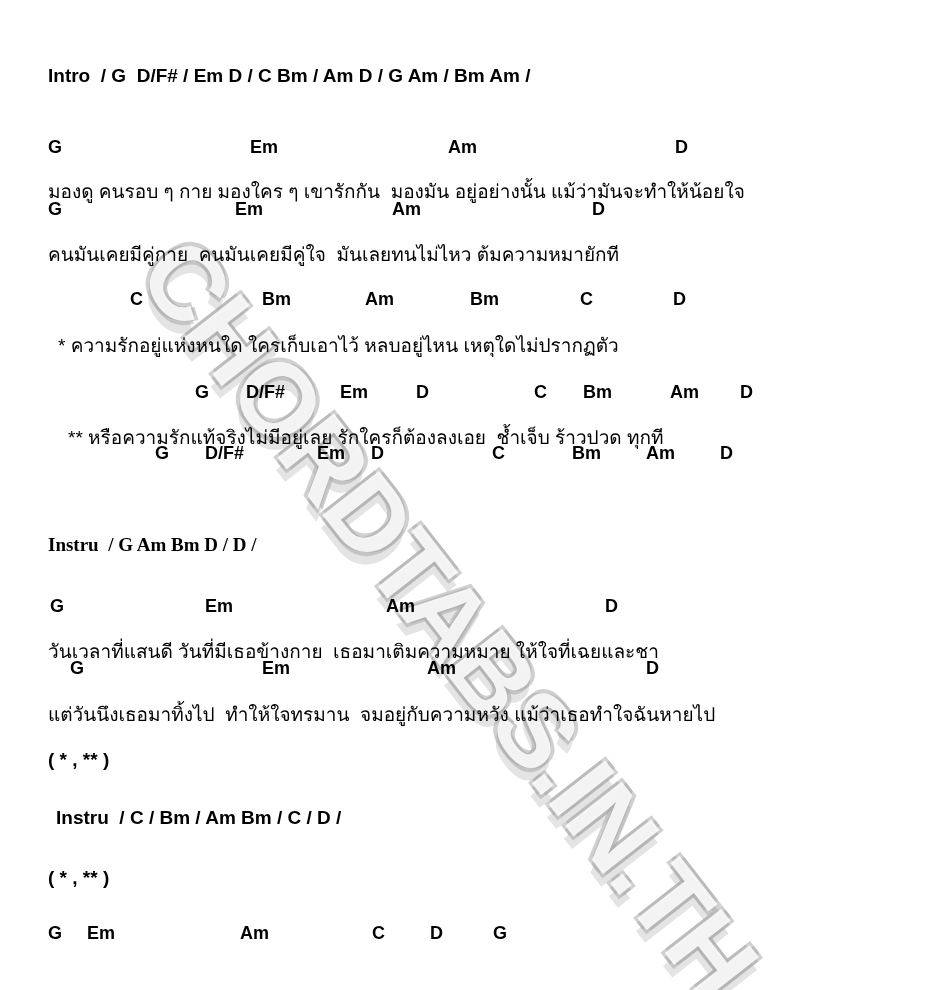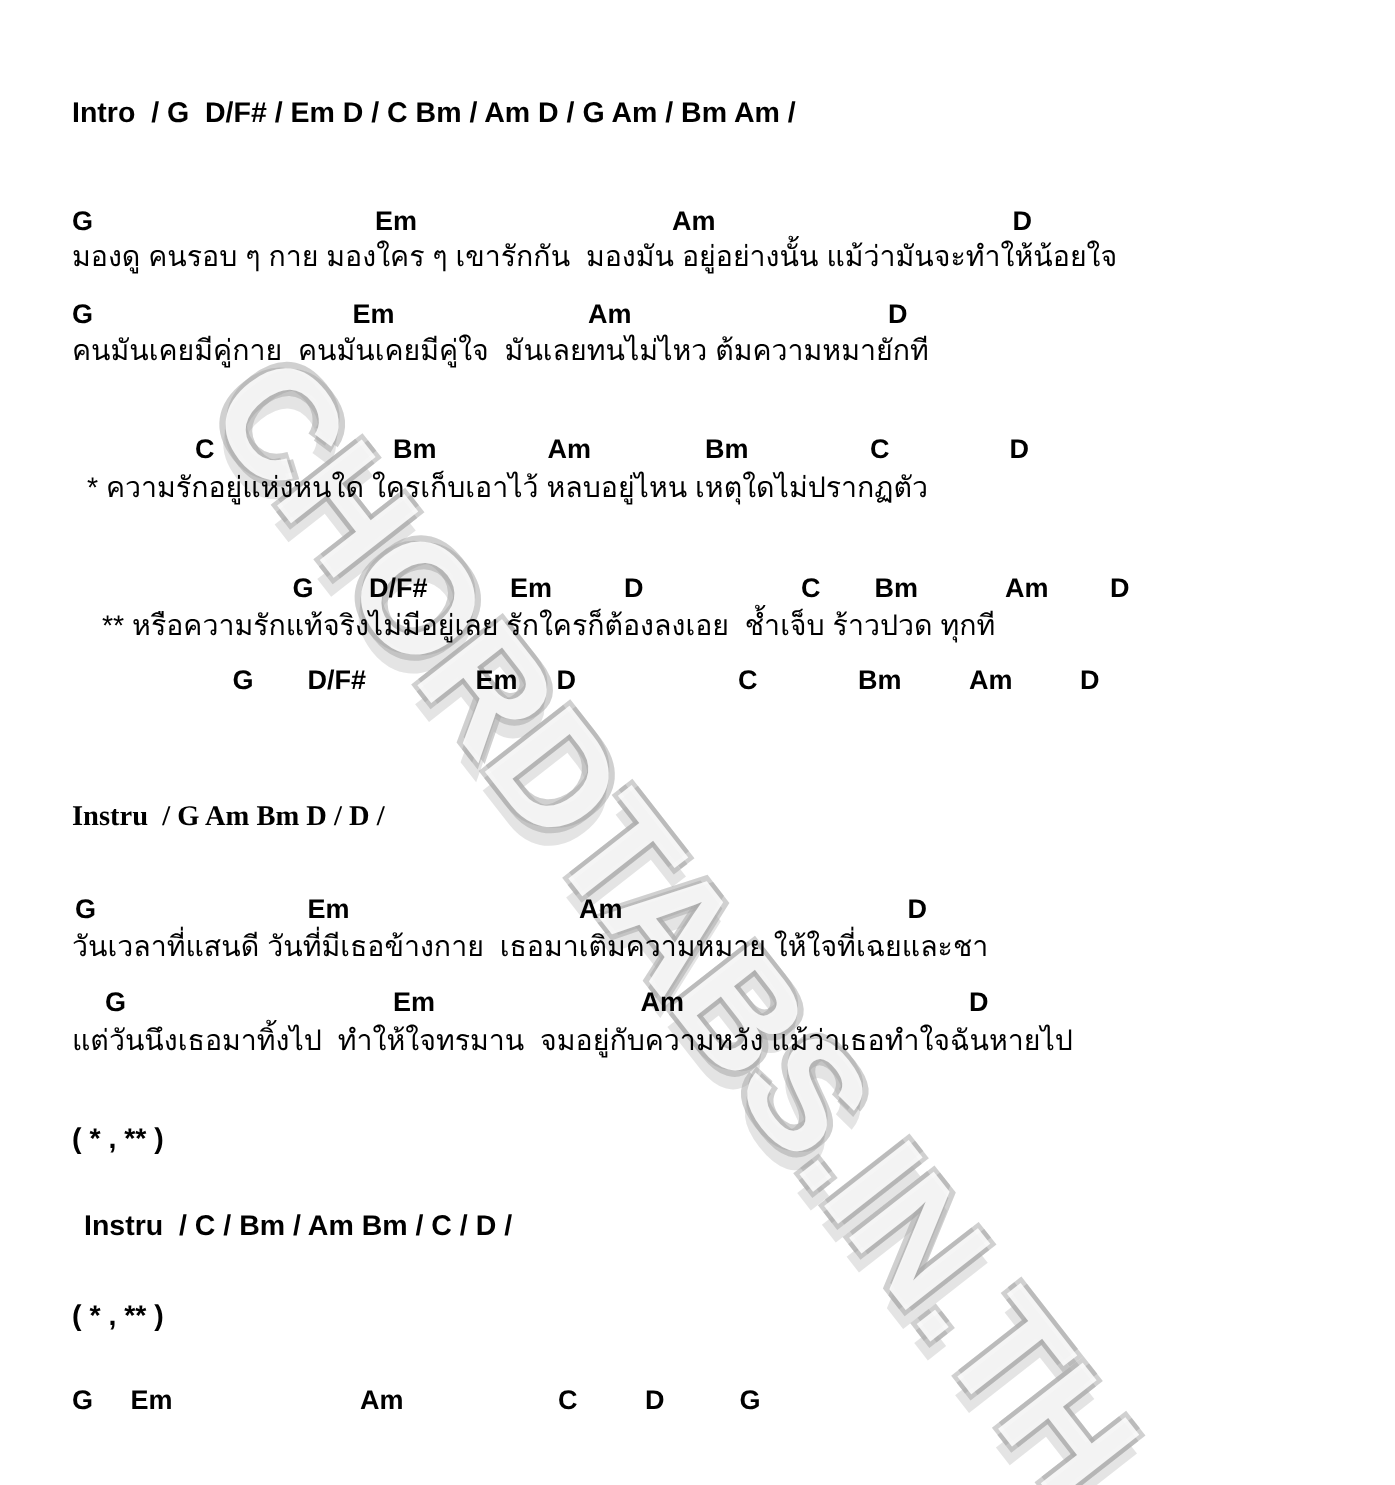--- a/index.html
+++ b/index.html
@@ -25,21 +25,21 @@
     text-shadow:
       -3px -3px 0 rgba(170,170,170,0.55),
        3px -3px 0 rgba(170,170,170,0.55),
       -3px  3px 0 rgba(170,170,170,0.55),
        3px  3px 0 rgba(170,170,170,0.55),
        9px  9px 0 rgba(195,195,195,0.45);
   }
   .sheet { position: absolute; left: 0; top: 0; width: 930px; height: 990px; z-index: 1; }
   .line { position: absolute; white-space: pre; line-height: 1.25; }
   .heading { font-weight: bold; font-size: 19px; }
-  .lyric { font-size: 19px; }
+  .lyric { font-size: 19px; margin-top: 20px; }
   .chords { left: 0; width: 930px; height: 24px; }
   .chord { position: absolute; top: 0; font-weight: bold; font-size: 18px; white-space: pre; }
 </style>
 </head>
 <body>
 
 <div class="watermark">CHORDTABS.IN.TH</div>
 
 <div class="sheet">
     <div class="line heading" style="top: 64px; left: 48px;">Intro  / G  D/F# / Em D / C Bm / Am D / G Am / Bm Am /</div>

